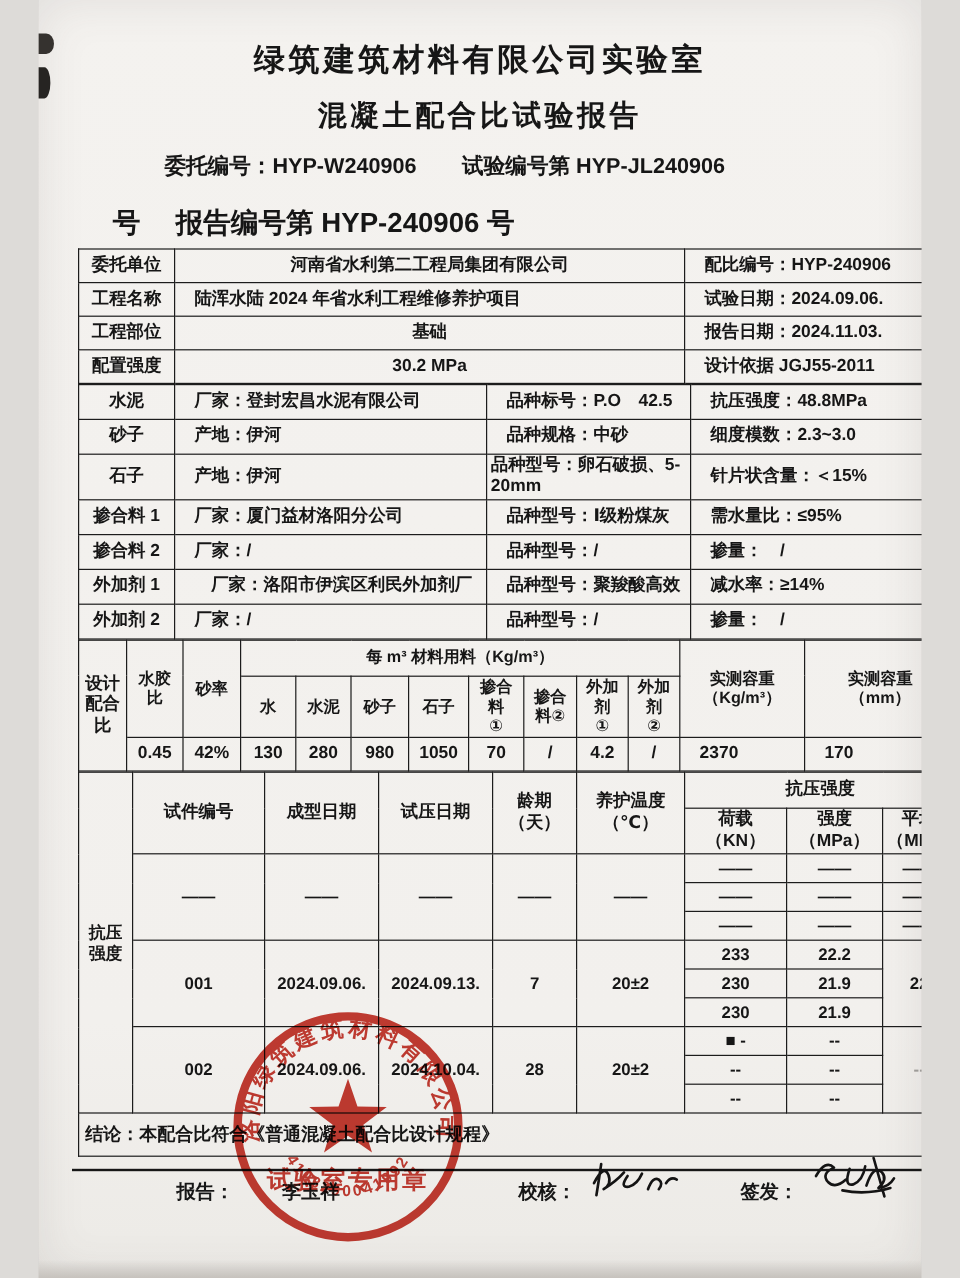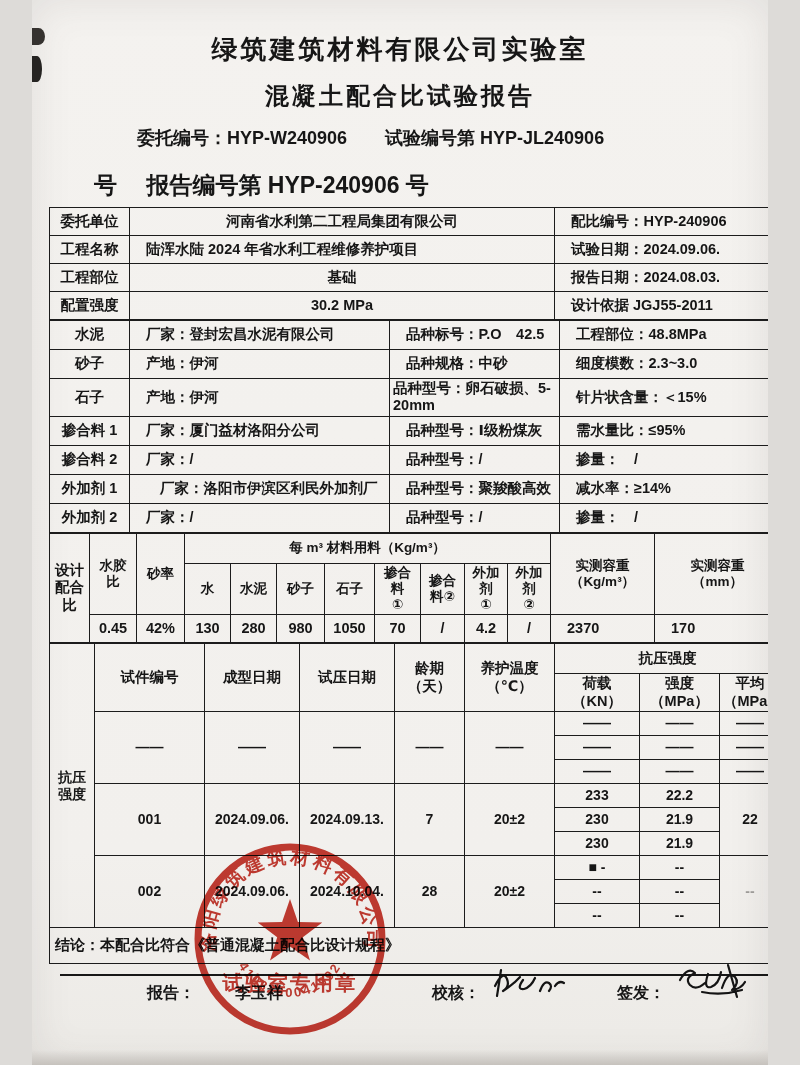--- a/index.html
+++ b/index.html
@@ -13,21 +13,21 @@
   }
   
   .hd-title1{position:absolute;top:32px;left:0;width:100%;text-align:center;
     font-size:26px;font-weight:700;letter-spacing:3px;}
   .hd-title2{position:absolute;top:80px;left:0;width:100%;text-align:center;
     font-size:24px;font-weight:700;letter-spacing:3px;}
   .hd-ref1{position:absolute;top:126px;left:105px;font-size:18px;font-weight:700;}
   .hd-ref1 .gap{display:inline-block;width:38px;}
   .hd-ref2{position:absolute;top:170px;left:62px;font-size:23px;font-weight:700;}
   
-  .sheet{position:absolute;left:17px;top:207px;width:733px;}
+  .sheet{position:absolute;left:33px;top:207px;width:733px;}
   table{border-collapse:collapse;table-layout:fixed;width:731px;}
   td,th{border:1.6px solid #1c1c1c;font-weight:700;font-size:14.5px;
     text-align:center;vertical-align:middle;padding:1px 3px;
     white-space:pre-line;line-height:1.2;overflow:hidden;}
   .tl{text-align:left;padding-left:16px;}
   .t-info tr{height:28px;}
   .t-mat tr{height:29px;}
   .t-mix .r1{height:30px;} .t-mix .r2{height:46px;} .t-mix .r3{height:28px;}
   .t-mix th{font-size:13.5px;}
   .t-str .hr1{height:30px;} .t-str .hr2{height:30px;} .t-str .dr{height:24px;}
@@ -78,21 +78,21 @@
         <td class="tl">配比编号：HYP-240906</td>
       </tr>
       <tr>
         <td>工程名称</td>
         <td class="tl">陆浑水陆 2024 年省水利工程维修养护项目</td>
         <td class="tl">试验日期：2024.09.06.</td>
       </tr>
       <tr>
         <td>工程部位</td>
         <td>基础</td>
-        <td class="tl">报告日期：2024.08.03.</td>
+        <td class="tl">报告日期：2024.11.03.</td>
       </tr>
       <tr>
         <td>配置强度</td>
         <td>30.2 MPa</td>
         <td class="tl">设计依据 JGJ55-2011</td>
       </tr>
     </tbody>
       </table>
 
     <table class="t-mat">
@@ -100,21 +100,21 @@
           <col style="width:80px">
           <col style="width:260px">
           <col style="width:170px">
           <col style="width:221px">
         </colgroup>
       <tbody>
           <tr>
         <td>水泥</td>
         <td class="tl">厂家：登封宏昌水泥有限公司</td>
         <td class="tl">品种标号：P.O　42.5</td>
-        <td class="tl">工程部位：48.8MPa</td>
+        <td class="tl">抗压强度：48.8MPa</td>
       </tr>
       <tr>
         <td>砂子</td>
         <td class="tl">产地：伊河</td>
         <td class="tl">品种规格：中砂</td>
         <td class="tl">细度模数：2.3~3.0</td>
       </tr>
       <tr>
         <td>石子</td>
         <td class="tl">产地：伊河</td>

